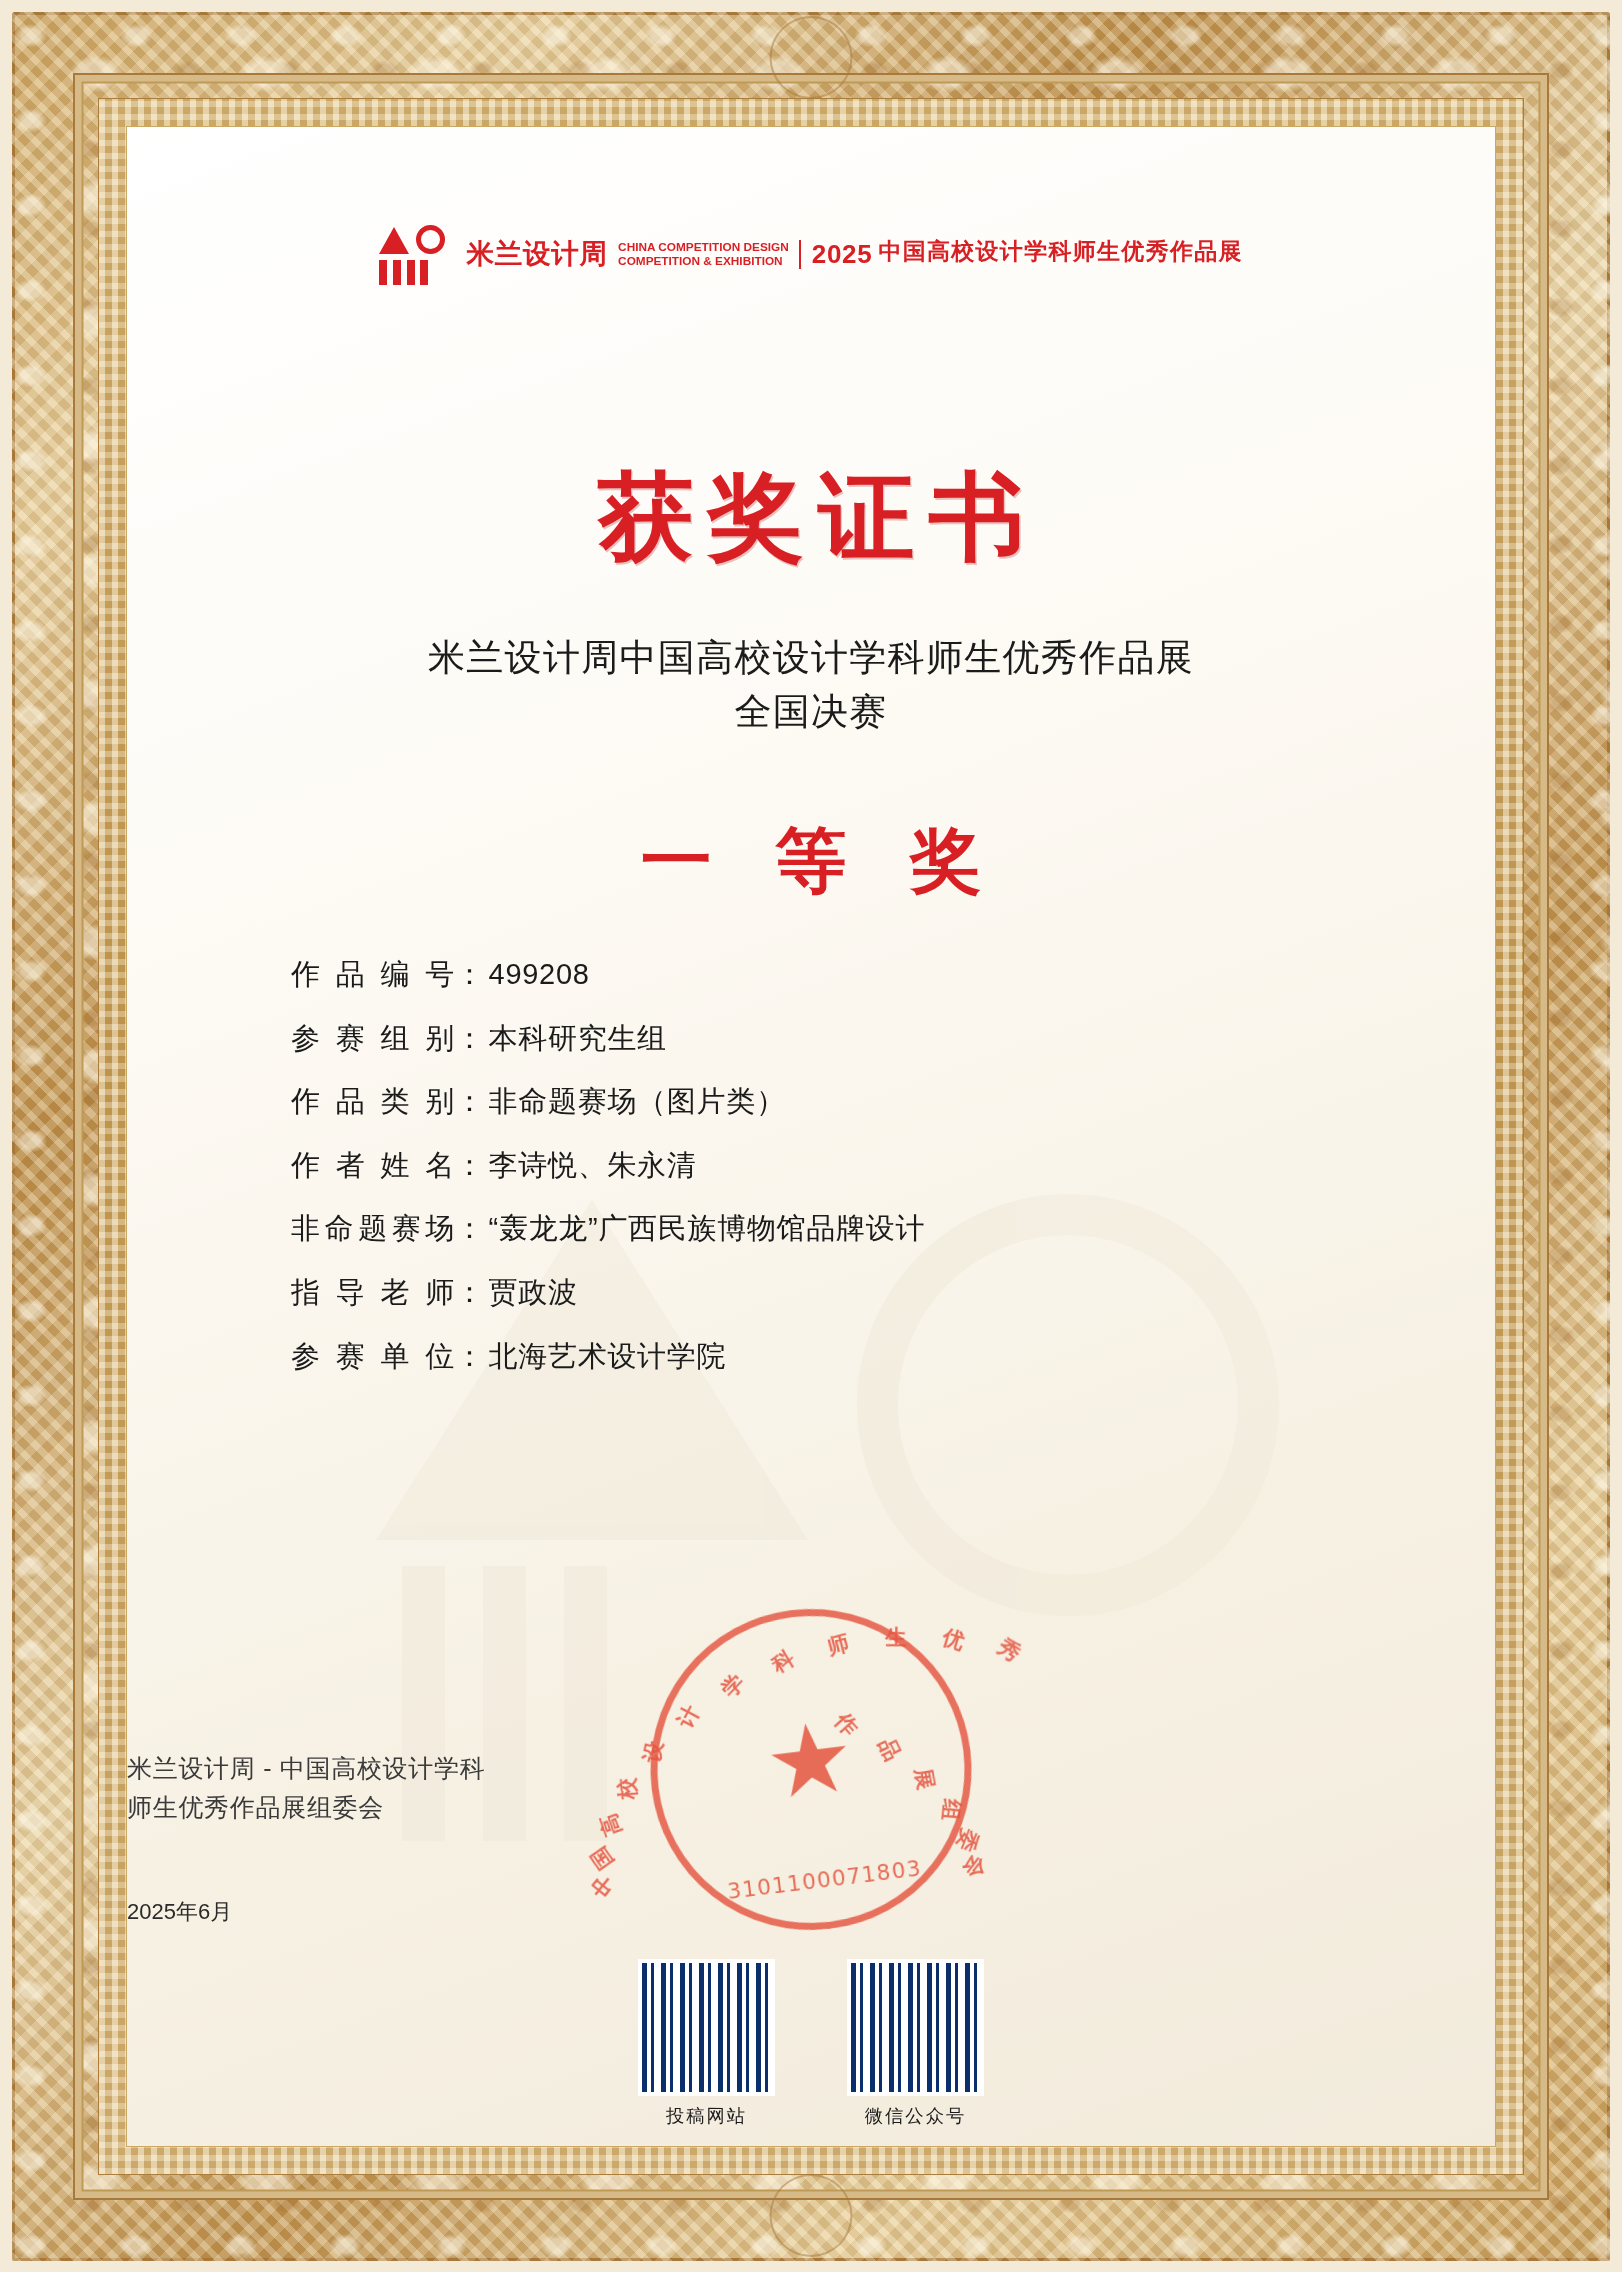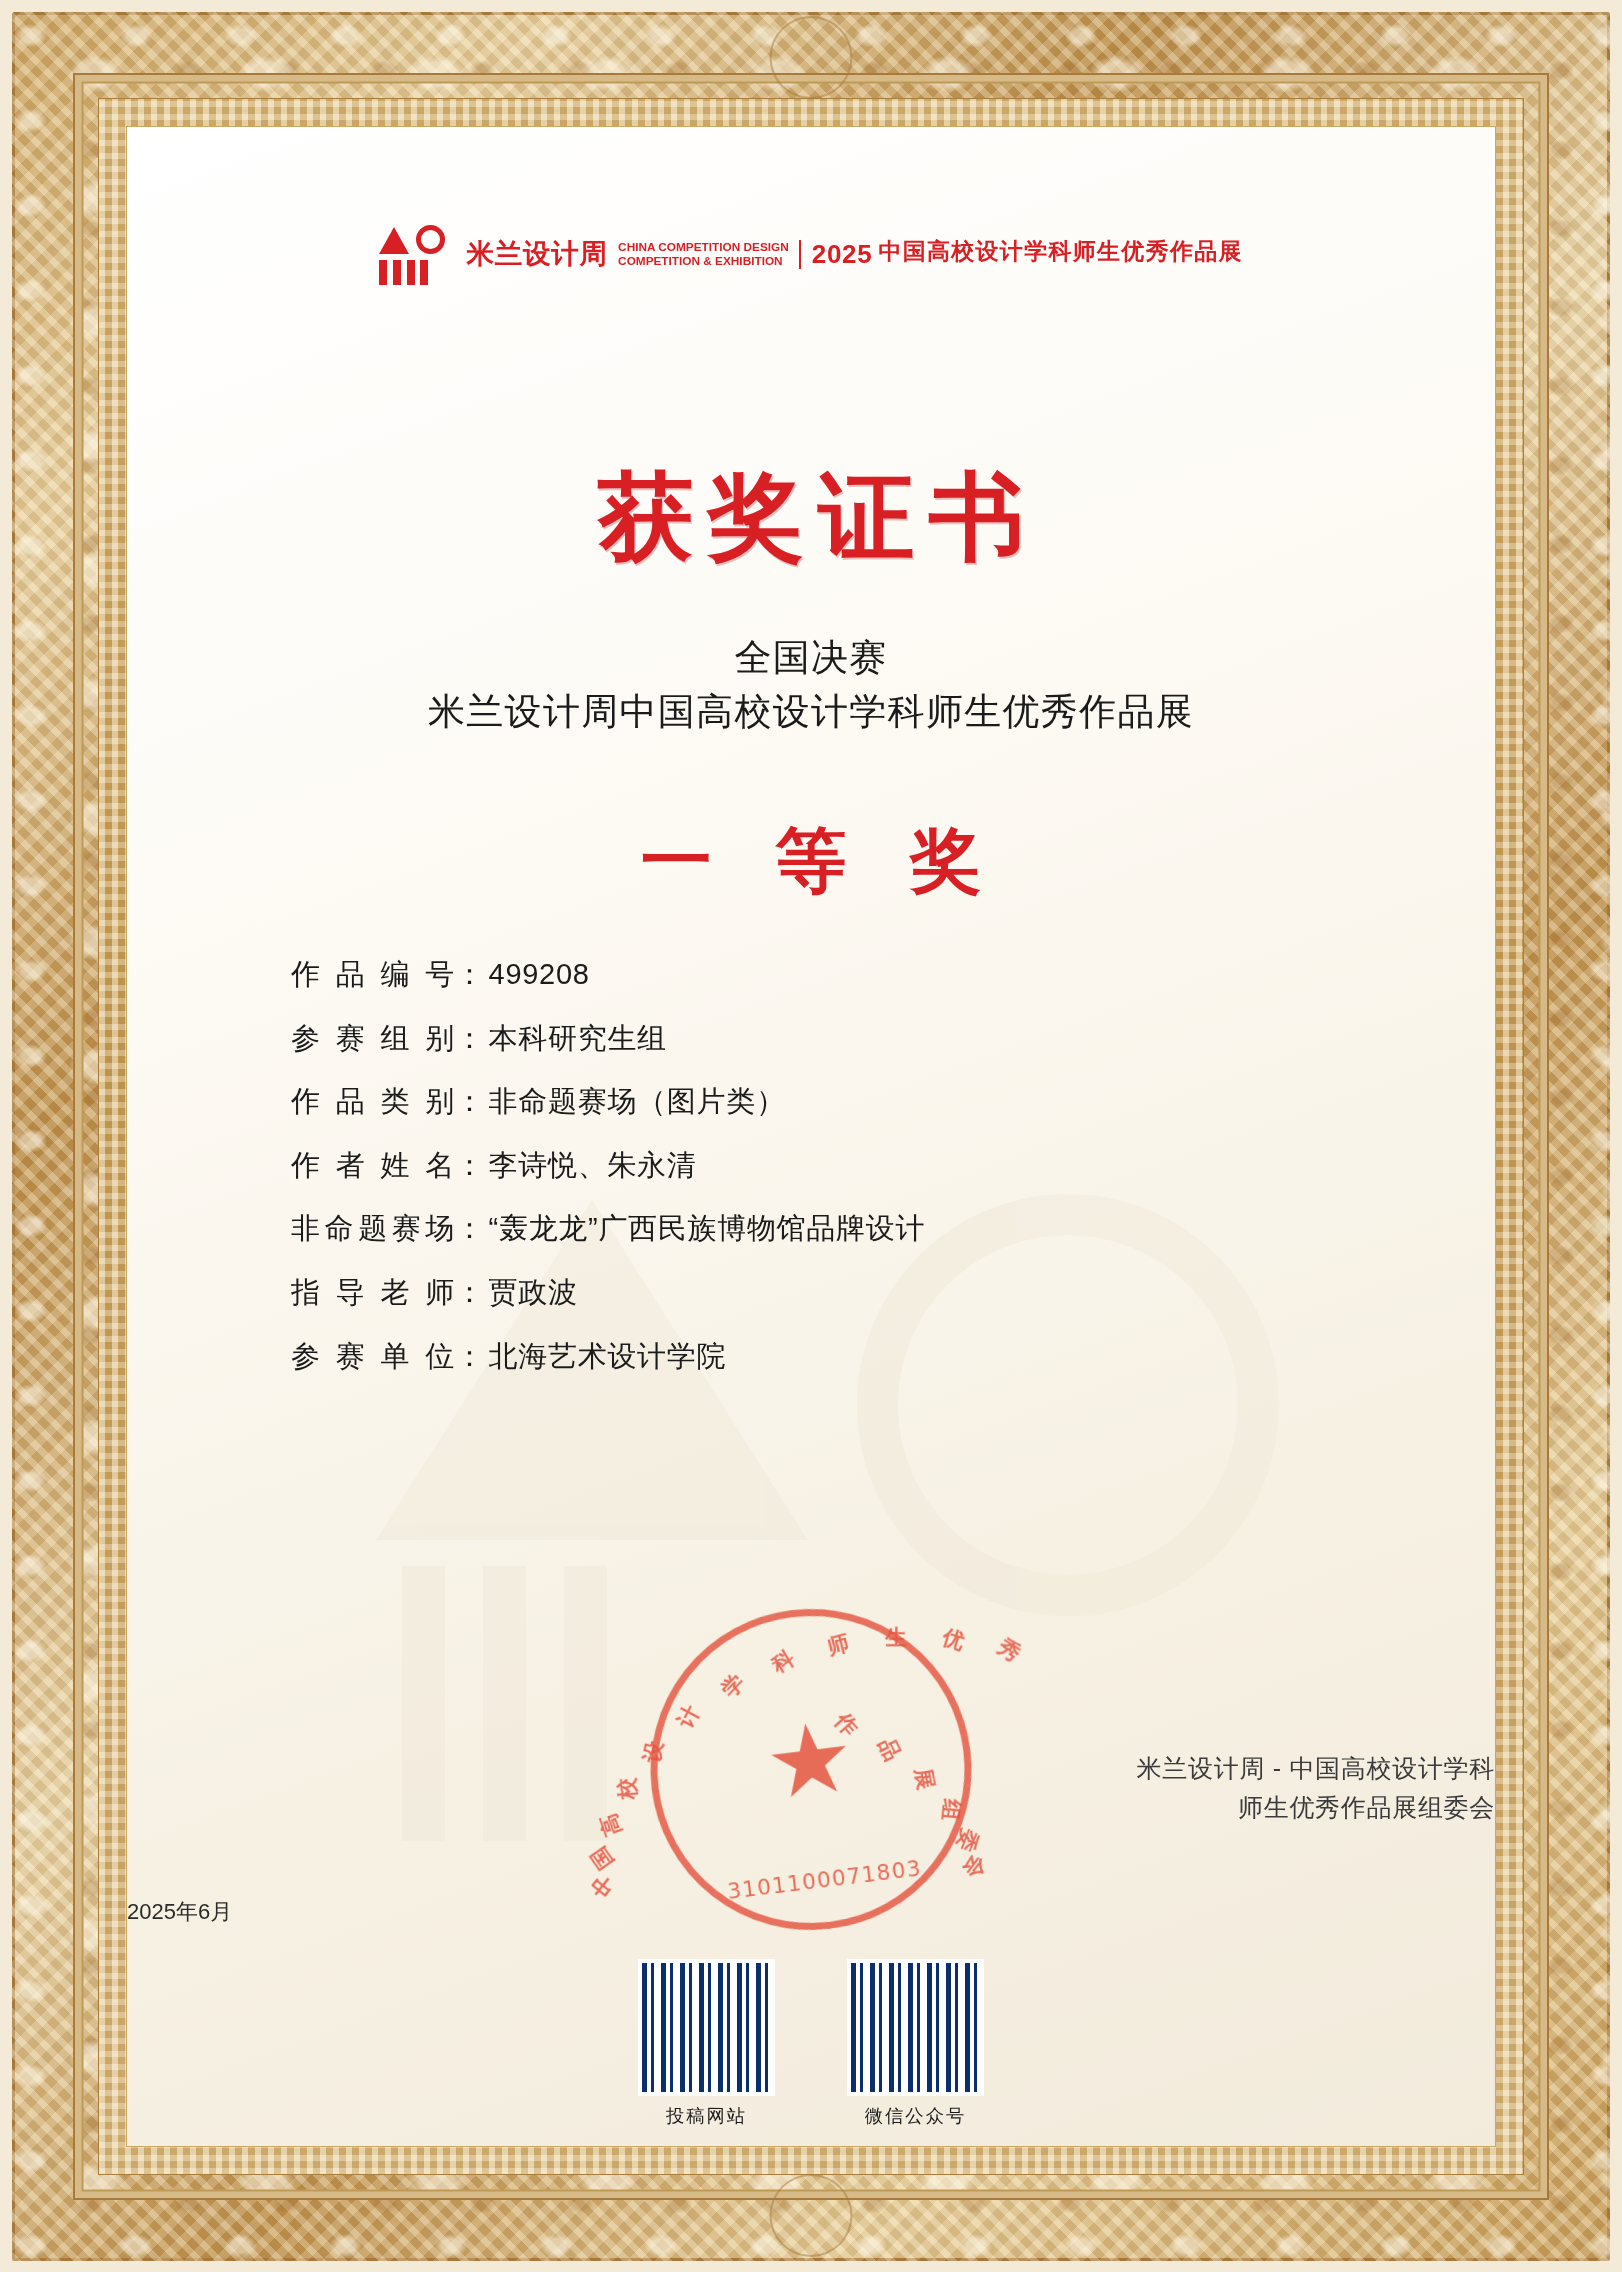--- a/index.html
+++ b/index.html
@@ -262,21 +262,21 @@
     text-align-last: justify;
   }
   .field-colon { margin: 0 3.9px 0 0; }
   .field-value { color: #1b1b1b; }
 
   
   .issuer {
     position: absolute;
     top: 1622px;
     left: 0; right: 0;
-    text-align: right;
+    text-align: left;
     font-size: 25px;
     color: #3a3a3a;
     line-height: 1.55;
     letter-spacing: 0.7px;
   }
   .issue-date {
     position: absolute;
     top: 1770px;
     left: 0; right: 0;
     text-align: left;
@@ -412,22 +412,22 @@
           </div>
           <div class="logo-year">2025</div>
         </div>
         <div class="logo-line2">中国高校设计学科师生优秀作品展</div>
       </div>
     </div>
 
     <div class="cert-title">获奖证书</div>
 
     <div class="subtitle">
+      <div>米兰设计周中国高校设计学科师生优秀作品展</div>
       <div>全国决赛</div>
-      <div>米兰设计周中国高校设计学科师生优秀作品展</div>
     </div>
 
     <div class="award-level">一 等 奖</div>
 
     <div class="fields">
       <div class="field-row">
         <span class="field-label">作品编号</span>
         <span class="field-colon">：</span>
         <span class="field-value">499208</span>
       </div>

